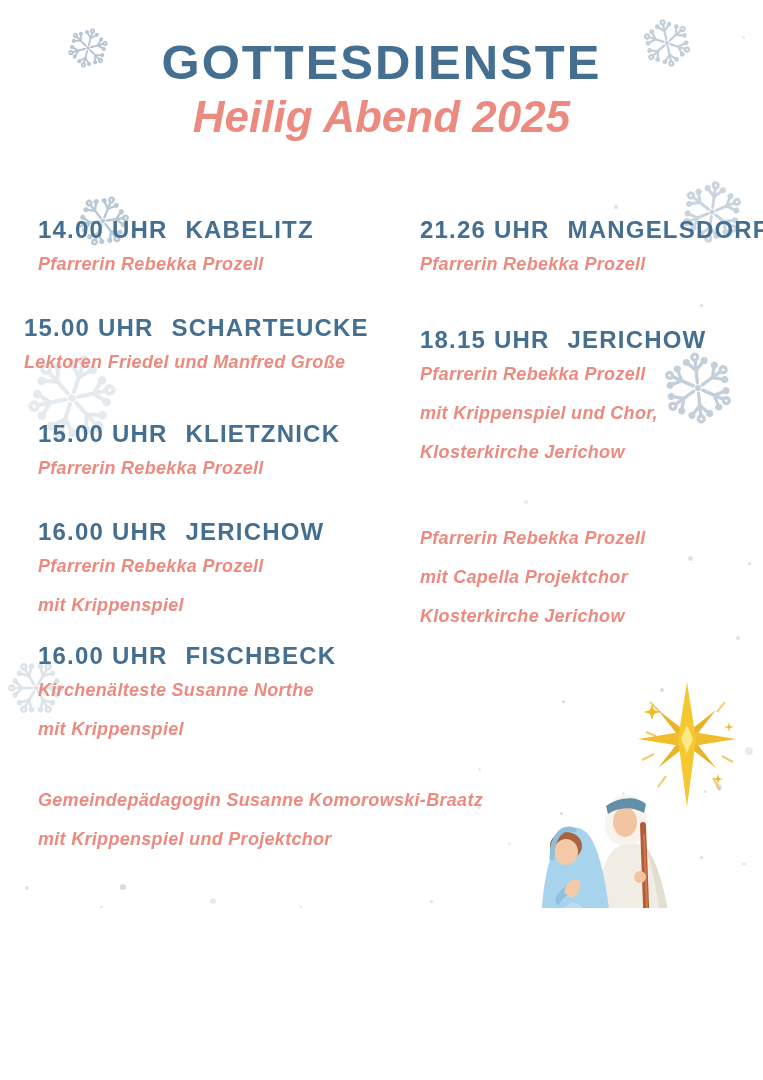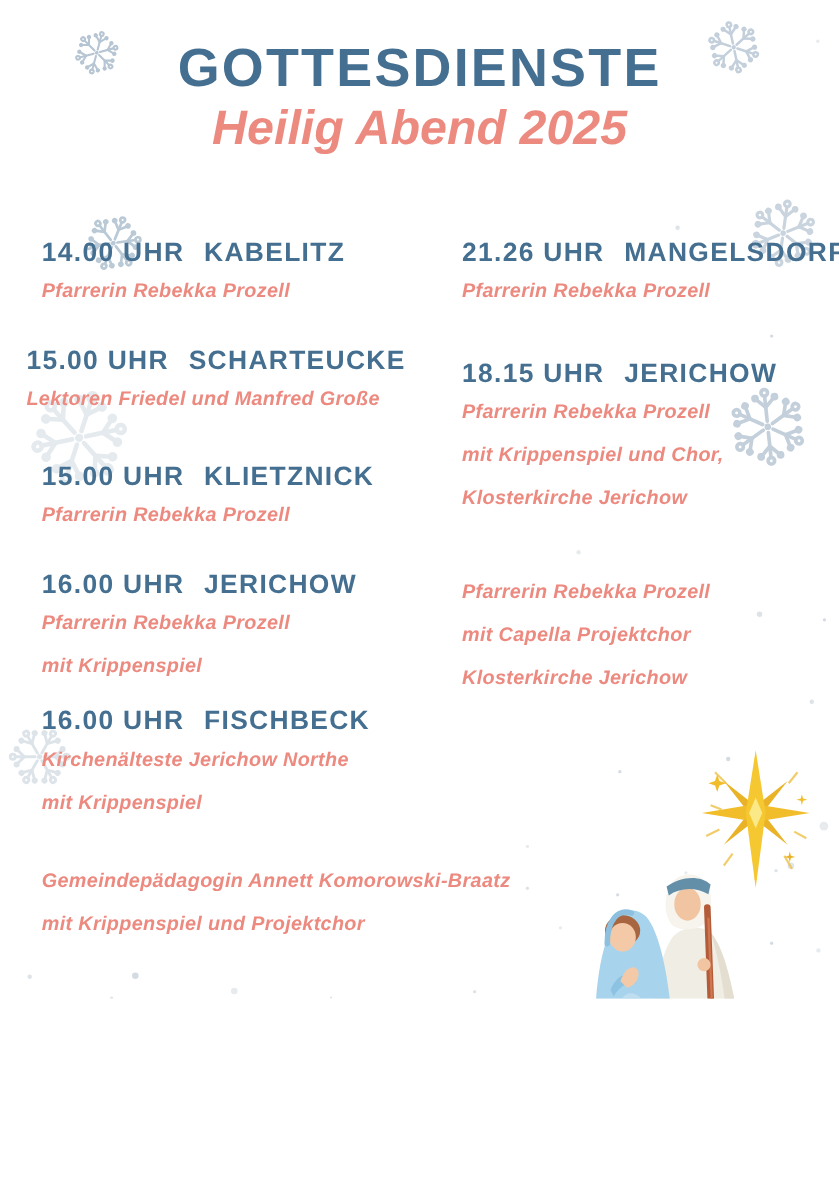--- a/index.html
+++ b/index.html
@@ -107,26 +107,26 @@
   </article>
 
   <article class="entry" style="left:38px;top:518px">
     <h2 class="ehead"><span class="time">16.00 UHR</span><span class="place">JERICHOW</span></h2>
     <p class="detail">Pfarrerin Rebekka Prozell</p>
     <p class="detail">mit Krippenspiel</p>
   </article>
 
   <article class="entry" style="left:38px;top:642px">
     <h2 class="ehead"><span class="time">16.00 UHR</span><span class="place">FISCHBECK</span></h2>
-    <p class="detail">Kirchenälteste Jerichow Northe</p>
+    <p class="detail">Kirchenälteste Susanne Northe</p>
     <p class="detail">mit Krippenspiel</p>
   </article>
 
   <article class="entry" style="left:38px;top:780px">
-    <p class="detail">Gemeindepädagogin Annett Komorowski-Braatz</p>
+    <p class="detail">Gemeindepädagogin Susanne Komorowski-Braatz</p>
     <p class="detail">mit Krippenspiel und Projektchor</p>
   </article>
 
   <article class="entry" style="left:420px;top:216px">
     <h2 class="ehead"><span class="time">21.26 UHR</span><span class="place">MANGELSDORF</span></h2>
     <p class="detail">Pfarrerin Rebekka Prozell</p>
   </article>
 
   <article class="entry" style="left:420px;top:326px">
     <h2 class="ehead"><span class="time">18.15 UHR</span><span class="place">JERICHOW</span></h2>

